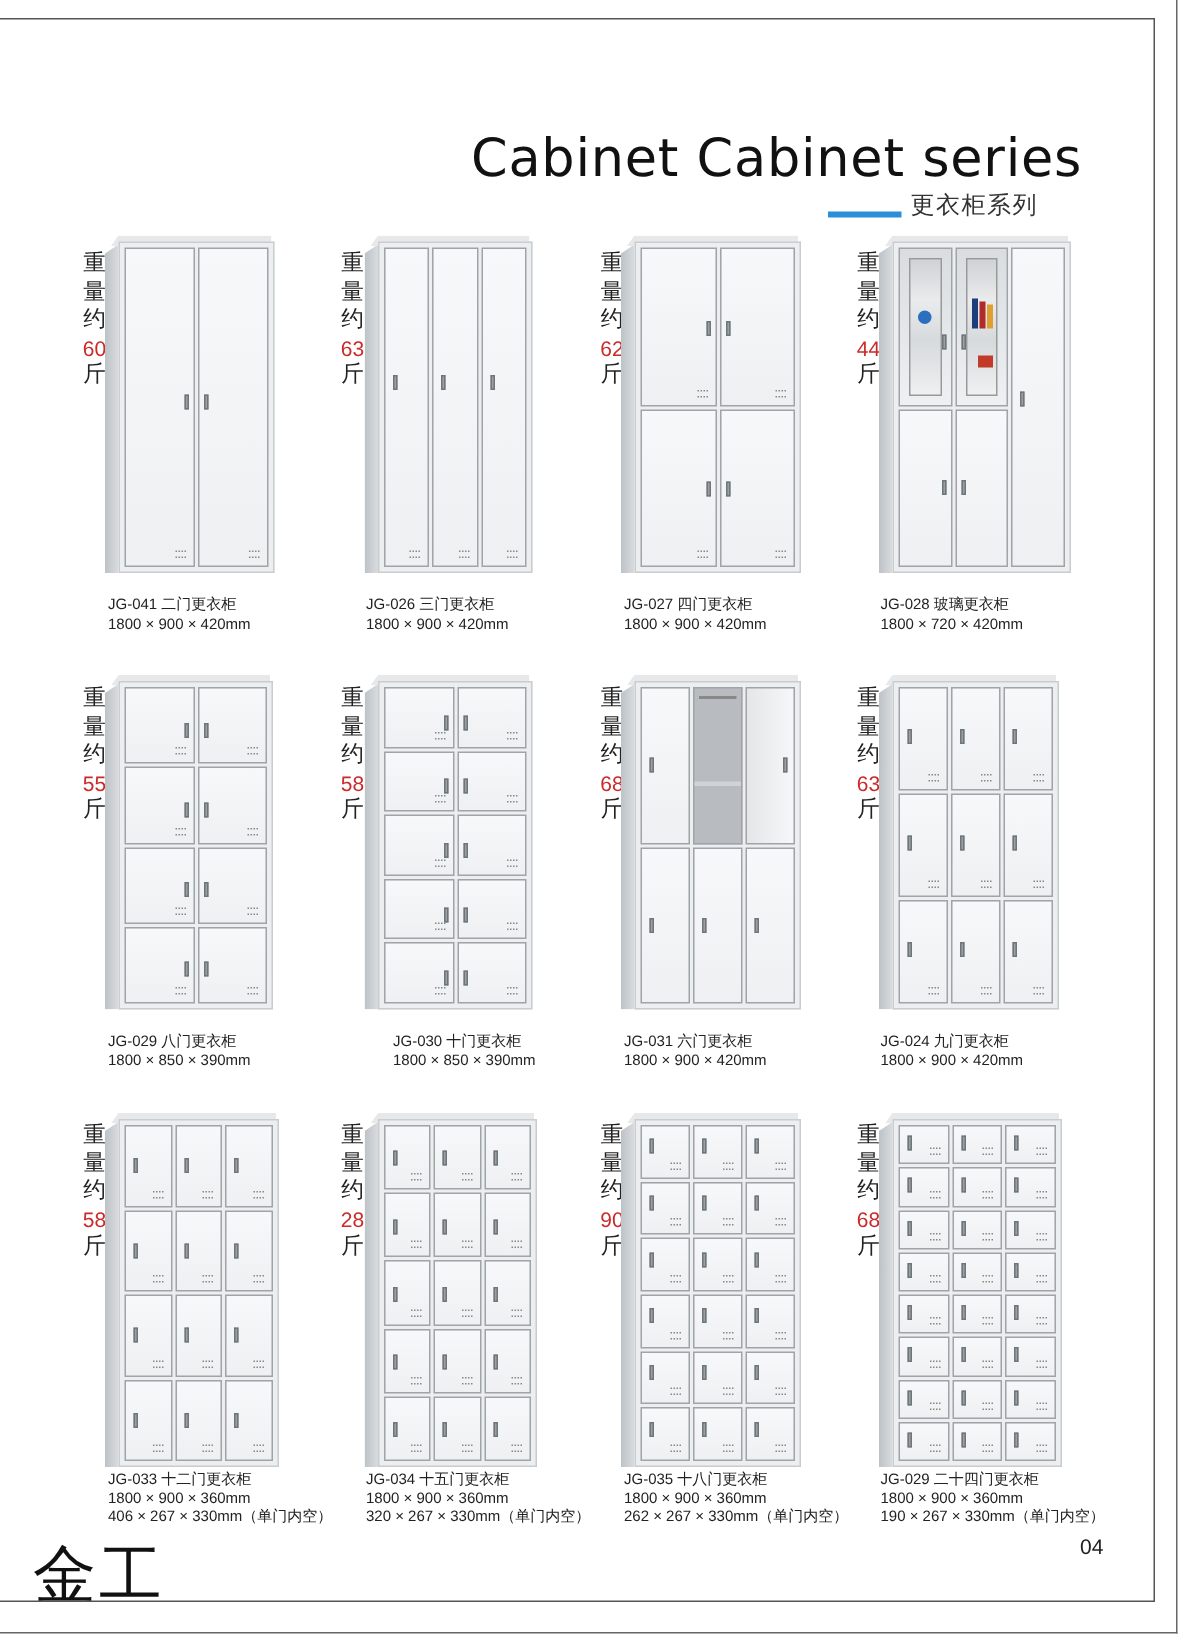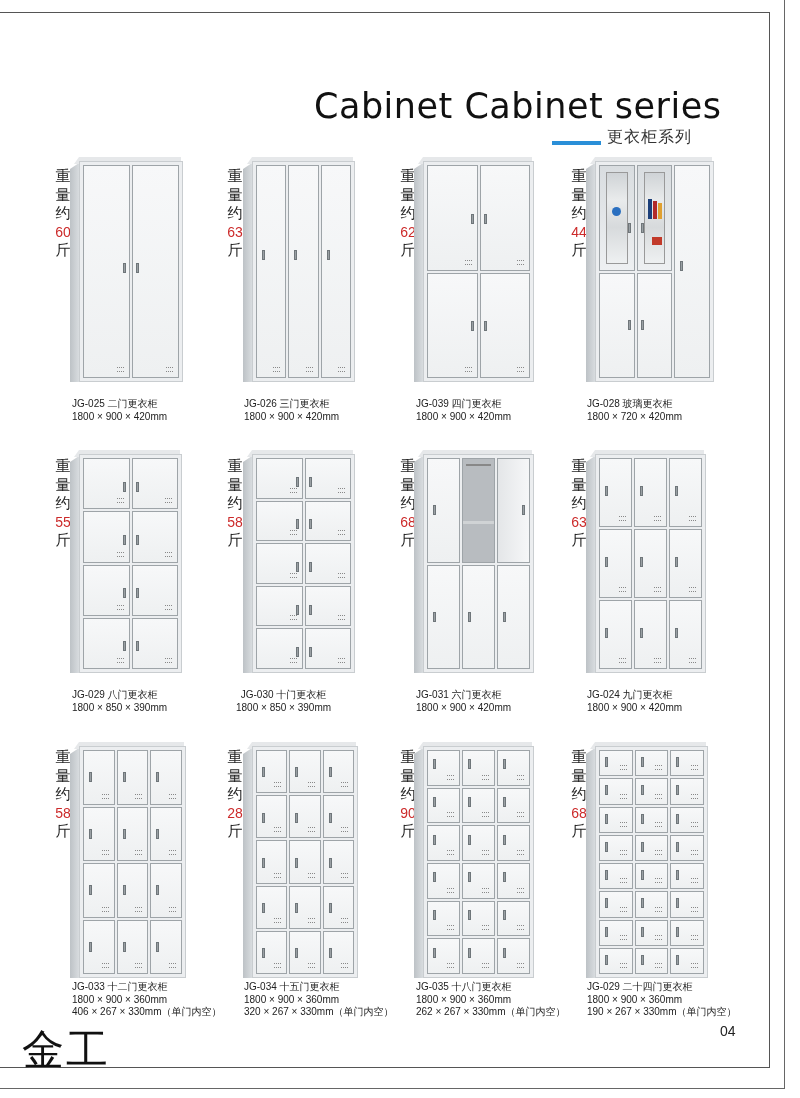--- a/index.html
+++ b/index.html
@@ -65,21 +65,21 @@
             <div class="h" style="right: 3px; top: 46%;"></div>
             <div class="vent" style="right: 5px; bottom: 5px;"></div>
           </div>
           <div class="door">
             <div class="h" style="left: 3px; top: 46%;"></div>
             <div class="vent" style="right: 5px; bottom: 5px;"></div>
           </div>
         </div>
       </div>
       <div class="caption" style="left: 72px; top: 398px;">
-        <div>JG-025 二门更衣柜</div>
+        <div>JG-041 二门更衣柜</div>
         <div>1800 × 900 × 420mm</div>
       </div>
     </div>
     <div class="product">
       <div class="weight" style="left: 225px; top: 167px;">
         <span>重</span>
         <span>量</span>
         <span>约</span>
         <span class="num">63</span>
         <span>斤</span>
@@ -131,21 +131,21 @@
             <div class="h" style="right: 3px; top: 46%;"></div>
             <div class="vent" style="right: 5px; bottom: 5px;"></div>
           </div>
           <div class="door">
             <div class="h" style="left: 3px; top: 46%;"></div>
             <div class="vent" style="right: 5px; bottom: 5px;"></div>
           </div>
         </div>
       </div>
       <div class="caption" style="left: 416px; top: 398px;">
-        <div>JG-039 四门更衣柜</div>
+        <div>JG-027 四门更衣柜</div>
         <div>1800 × 900 × 420mm</div>
       </div>
     </div>
     <div class="product">
       <div class="weight" style="left: 569px; top: 167px;">
         <span>重</span>
         <span>量</span>
         <span>约</span>
         <span class="num">44</span>
         <span>斤</span>
@@ -281,21 +281,21 @@
           <div class="door">
             <div class="h" style="right: 3px; top: 46%;"></div>
             <div class="vent" style="right: 5px; bottom: 5px;"></div>
           </div>
           <div class="door">
             <div class="h" style="left: 3px; top: 46%;"></div>
             <div class="vent" style="right: 5px; bottom: 5px;"></div>
           </div>
         </div>
       </div>
-      <div class="caption" style="left: 236px; top: 689px; text-align: center;">
+      <div class="caption" style="left: 262px; top: 689px;">
         <div>JG-030 十门更衣柜</div>
         <div>1800 × 850 × 390mm</div>
       </div>
     </div>
     <div class="product">
       <div class="weight" style="left: 398px; top: 457px;">
         <span>重</span>
         <span>量</span>
         <span>约</span>
         <span class="num">68</span>

